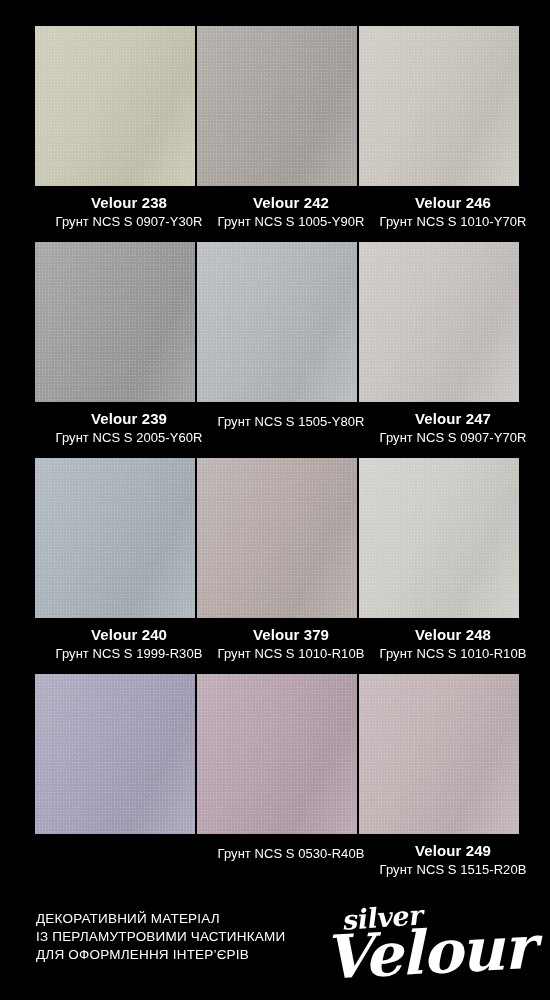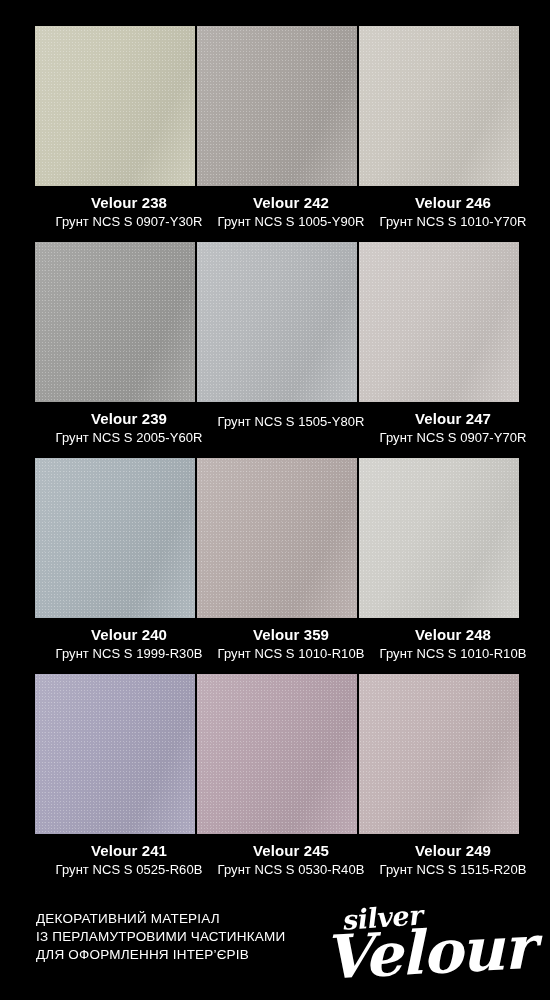--- a/index.html
+++ b/index.html
@@ -178,45 +178,40 @@
         <div class="swatch" style="background: rgb(169, 179, 185);"></div>
         <div class="label">
           <div class="name">Velour 240</div>
           <div class="code">Грунт NCS S 1999-R30B</div>
         </div>
         <div class="spacer"></div>
       </div>
       <div class="cell">
         <div class="swatch" style="background: rgb(182, 171, 169);"></div>
         <div class="label">
-          <div class="name">Velour 359</div>
+          <div class="name">Velour 379</div>
           <div class="code">Грунт NCS S 1010-R10B</div>
         </div>
         <div class="spacer"></div>
       </div>
       <div class="cell">
         <div class="swatch" style="background: rgb(206, 205, 200);"></div>
         <div class="label">
           <div class="name">Velour 248</div>
           <div class="code">Грунт NCS S 1010-R10B</div>
         </div>
         <div class="spacer"></div>
       </div>
       <div class="cell">
         <div class="swatch" style="background: rgb(167, 163, 187);"></div>
-        <div class="label">
-          <div class="name">Velour 241</div>
-          <div class="code">Грунт NCS S 0525-R60B</div>
-        </div>
         <div class="spacer"></div>
       </div>
       <div class="cell">
         <div class="swatch" style="background: rgb(183, 162, 173);"></div>
         <div class="label">
-          <div class="name">Velour 245</div>
           <div class="code">Грунт NCS S 0530-R40B</div>
         </div>
         <div class="spacer"></div>
       </div>
       <div class="cell">
         <div class="swatch" style="background: rgb(194, 179, 181);"></div>
         <div class="label">
           <div class="name">Velour 249</div>
           <div class="code">Грунт NCS S 1515-R20B</div>
         </div>

